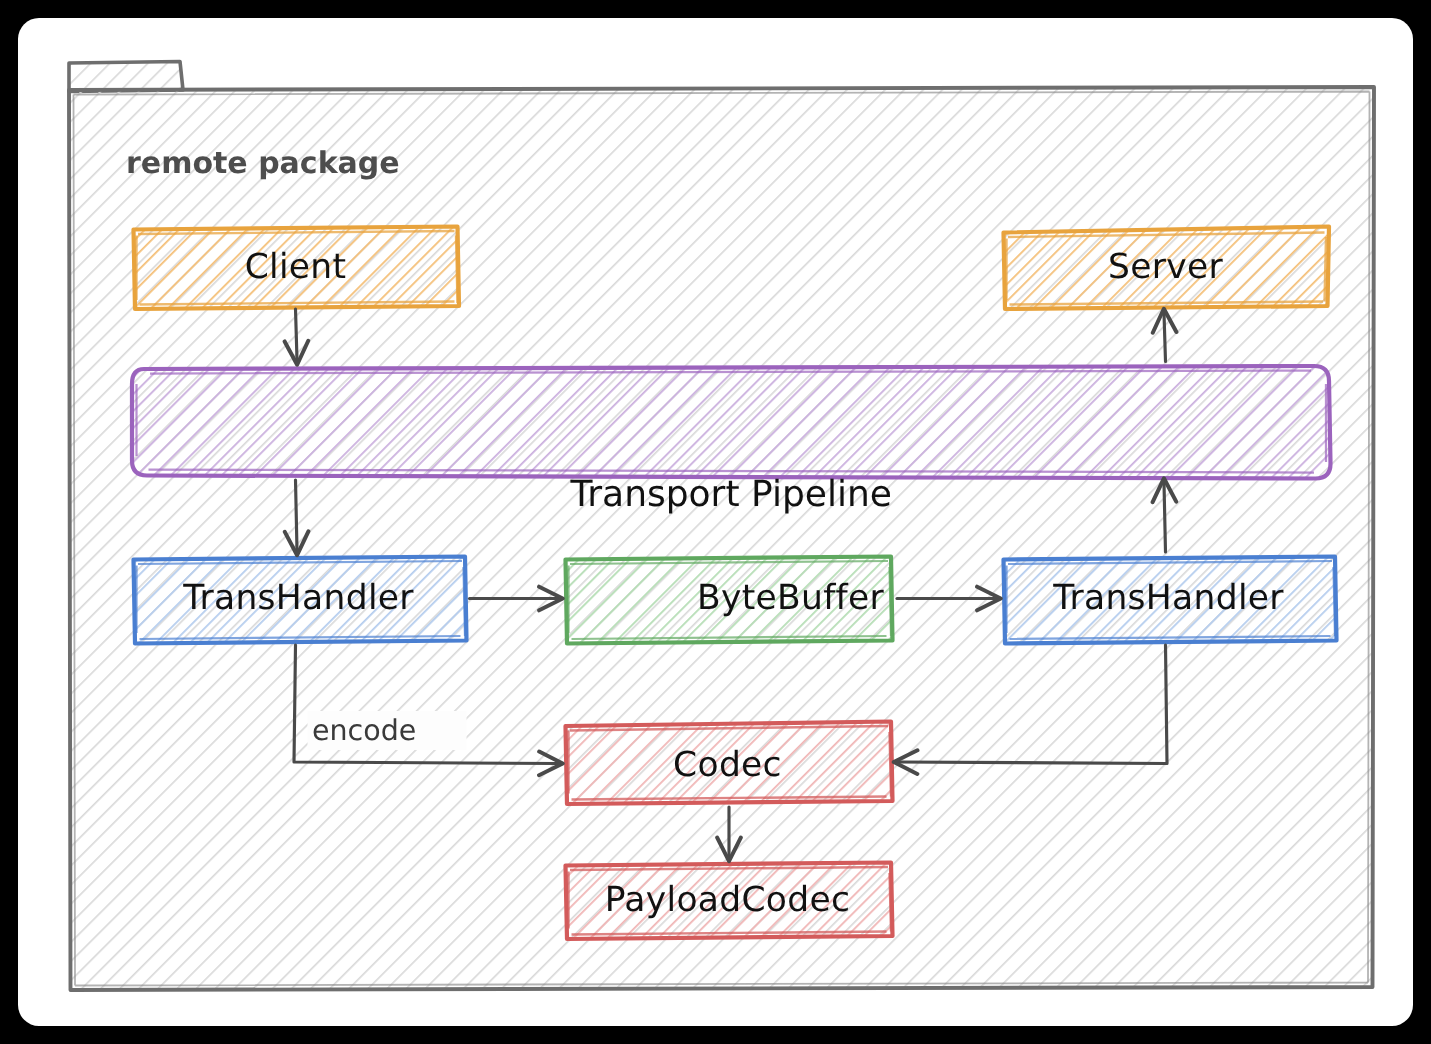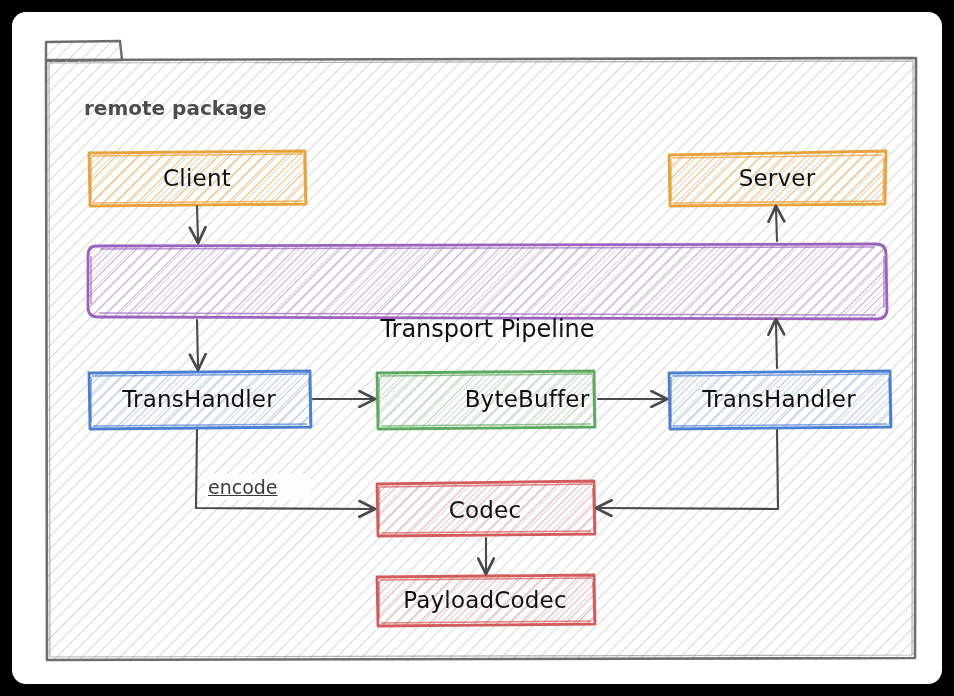--- a/index.html
+++ b/index.html
@@ -182,15 +182,15 @@
   <div class="lbl node-lbl" style="left:88px; top:371px; width:222px; height:56px;">TransHandler</div>
 
   <div class="lbl node-lbl" style="left:376px; top:371px; width:218px; height:56px;padding-left:42px;">ByteBuffer</div>
 
   <div class="lbl node-lbl" style="left:668px; top:371px; width:222px; height:56px;">TransHandler</div>
 
   <div class="lbl node-lbl" style="left:376px; top:481px; width:218px; height:57px;">Codec</div>
 
   <div class="lbl node-lbl" style="left:376px; top:575px; width:218px; height:50px;">PayloadCodec</div>
 
-  <div class="lbl edge-lbl" style="left:205px; top:474px; width:100px; height:26px; justify-content:flex-start;text-decoration:underline;">encode</div>
+  <div class="lbl edge-lbl" style="left:205px; top:474px; width:100px; height:26px; justify-content:flex-start;">encode</div>
 
 </div>
 
 </body></html>

